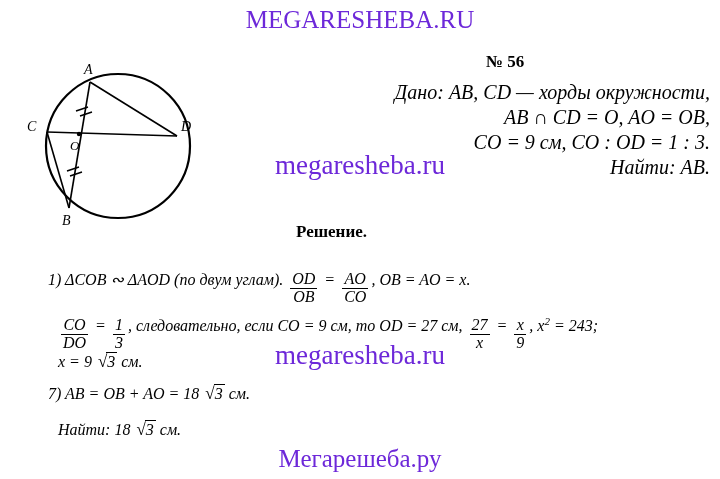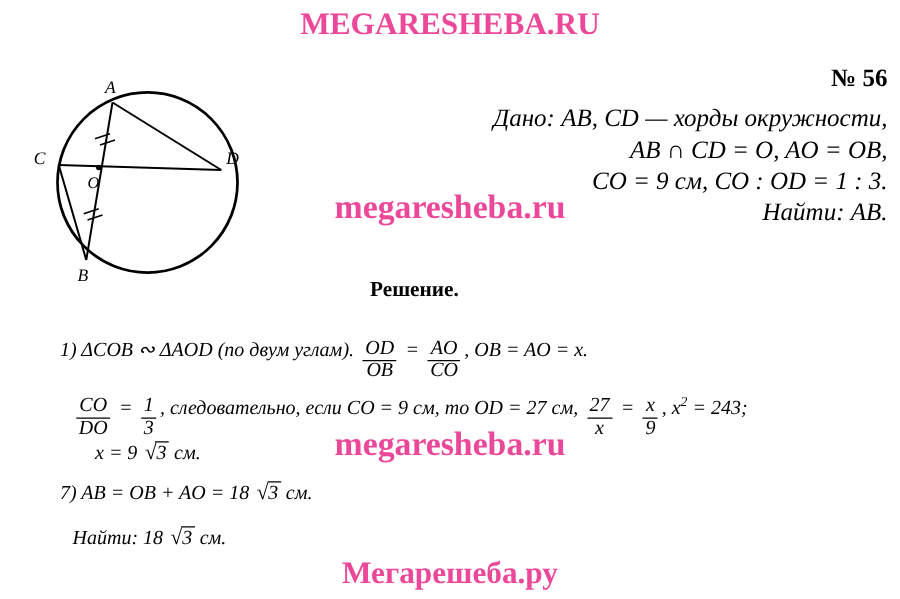--- a/index.html
+++ b/index.html
@@ -12,22 +12,22 @@
     width: 720px;
     height: 479px;
     background: #ffffff;
     overflow: hidden;
     font-family: "Liberation Serif", serif;
     color: #000000;
   }
   .wm {
     position: absolute;
     font-family: "Liberation Serif", serif;
-    font-weight: bold;
-    color: #ec4899;
+    font-weight: normal;
+    color: #6d28d9;
     white-space: nowrap;
   }
   #wm-top {
     top: 6px;
     left: 0;
     width: 720px;
     text-align: center;
     font-size: 25px;
   }
   #wm-mid {
@@ -63,23 +63,23 @@
   #figure svg { display: block; }
 
   
   #problem {
     position: absolute;
     left: 300px;
     top: 52px;
     width: 410px;
   }
   #problem-number {
-    text-align: right;
+    text-align: center;
     font-weight: bold;
-    font-size: 20px;
+    font-size: 17px;
     margin-bottom: 8px;
   }
   .given-line {
     text-align: right;
     font-size: 20px;
     line-height: 25px;
     white-space: nowrap;
   }
   .ital { font-style: italic; }
   .bold { font-weight: normal; }
@@ -127,21 +127,21 @@
   }
   .sqsym { font-size: 17px; }
   .sqbar {
     border-top: 1.3px solid #000;
     padding: 0 2px 0 1px;
     margin-left: -1px;
   }
   .sup { font-size: 11px; vertical-align: super; }
   #line1 { position: absolute; left: 8px; top: 0; }
   #line2 { position: absolute; left: 18px; top: 46px; }
-  #line3 { position: absolute; left: 36px; top: 96px; font-family: Liberation Serif, serif; }
+  #line3 { position: absolute; left: 18px; top: 96px; font-family: Liberation Serif, serif; }
   #line4 { position: absolute; left: 8px; top: 128px; }
   #line5 { position: absolute; left: 18px; top: 164px; }
 </style>
 </head>
 <body>
 
 <div id="page">
 
   <div class="wm" id="wm-top">MEGARESHEBA.RU</div>
 

